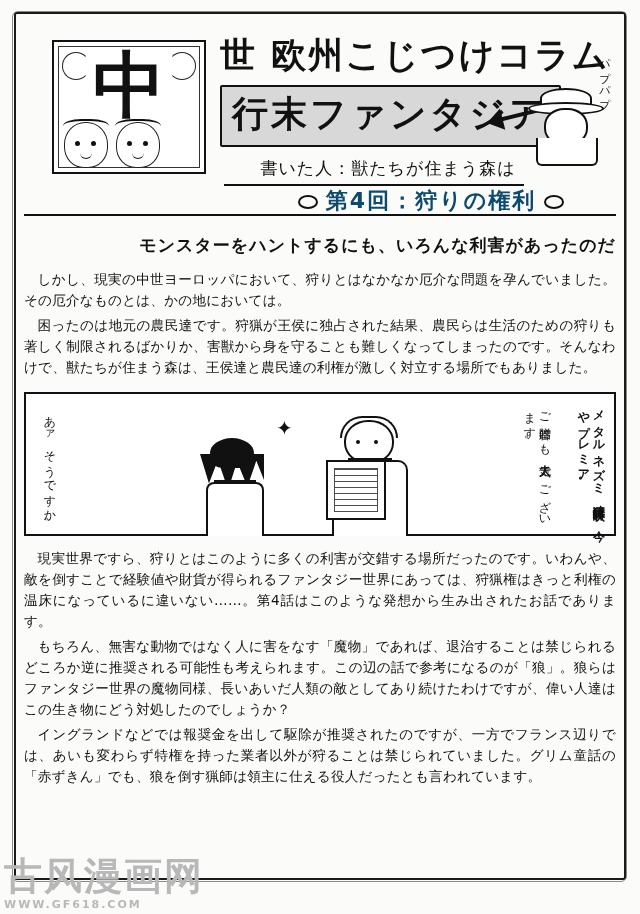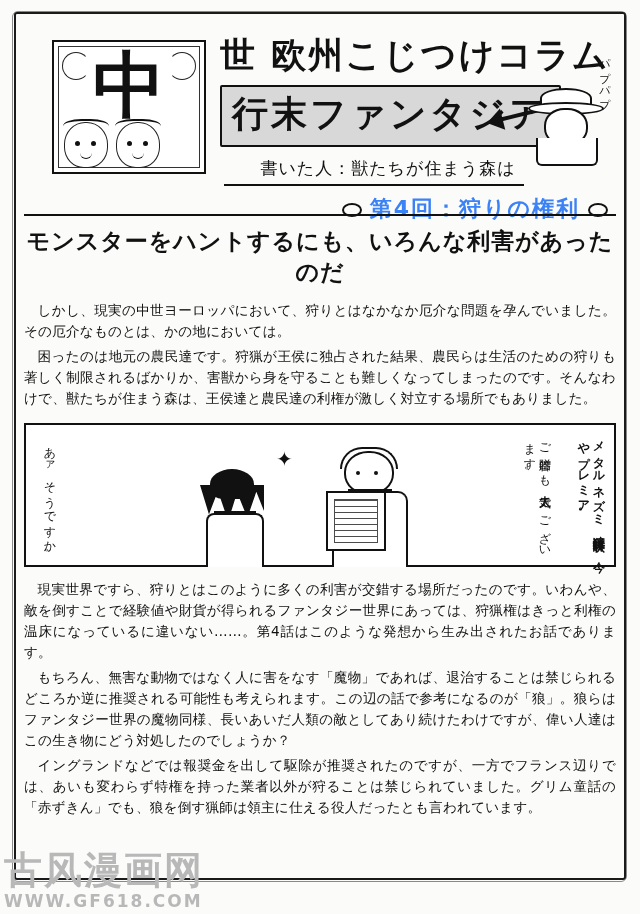--- a/index.html
+++ b/index.html
@@ -164,26 +164,25 @@
     text-align: center;
     padding-right: 60px;
   }
   .byline-rule {
     margin-top: 4px;
     border-top: 2px solid #111;
     width: 300px;
     margin-left: 4px;
   }
   .episode {
-    margin-top: 8px;
     font-size: 22px;
     font-weight: bold;
     letter-spacing: 2px;
-    color: #3b82f6;
-    text-align: right;
+    color: #0c4a6e;
+    text-align: center;
     padding-left: 26px;
   }
   .episode .dot {
     display: inline-block;
     width: 16px; height: 10px;
     border: 2px solid #111;
     border-radius: 50%;
     margin: 0 8px;
     vertical-align: middle;
   }
@@ -257,25 +256,25 @@
   }
 
   .header-rule {
     position: absolute;
     left: 0; right: 0; bottom: 6px;
     border-top: 2px solid #111;
   }
 
   
   .lede {
-    text-align: center;
-    font-size: 23px;
+    text-align: right;
+    font-size: 17px;
     font-weight: bold;
     letter-spacing: 1px;
-    margin: 4px 0 12px 0;
+    margin: 12px 0 12px 0;
     color: #111;
   }
   p.body-text {
     font-size: 13.6px;
     line-height: 21px;
     letter-spacing: .2px;
     color: #111;
     margin: 0 0 4px 0;
     text-align: justify;
     text-indent: 1em;
@@ -398,21 +397,21 @@
   
   .watermark {
     position: absolute;
     left: 4px;
     bottom: 4px;
     color: #b8b8b8;
     font-weight: bold;
     line-height: 1;
   }
   .wm-main { font-size: 38px; letter-spacing: 2px; font-family: "DejaVu Serif", serif; }
-  .wm-sub { font-size: 17px; letter-spacing: 2px; margin-top: 4px; }
+  .wm-sub { font-size: 11px; letter-spacing: 2px; margin-top: 4px; }
 </style>
 </head>
 <body>
 
 <div class="page">
   <div class="outer-frame"></div>
 
   <div class="inner-pad">
 
     <div class="header">

